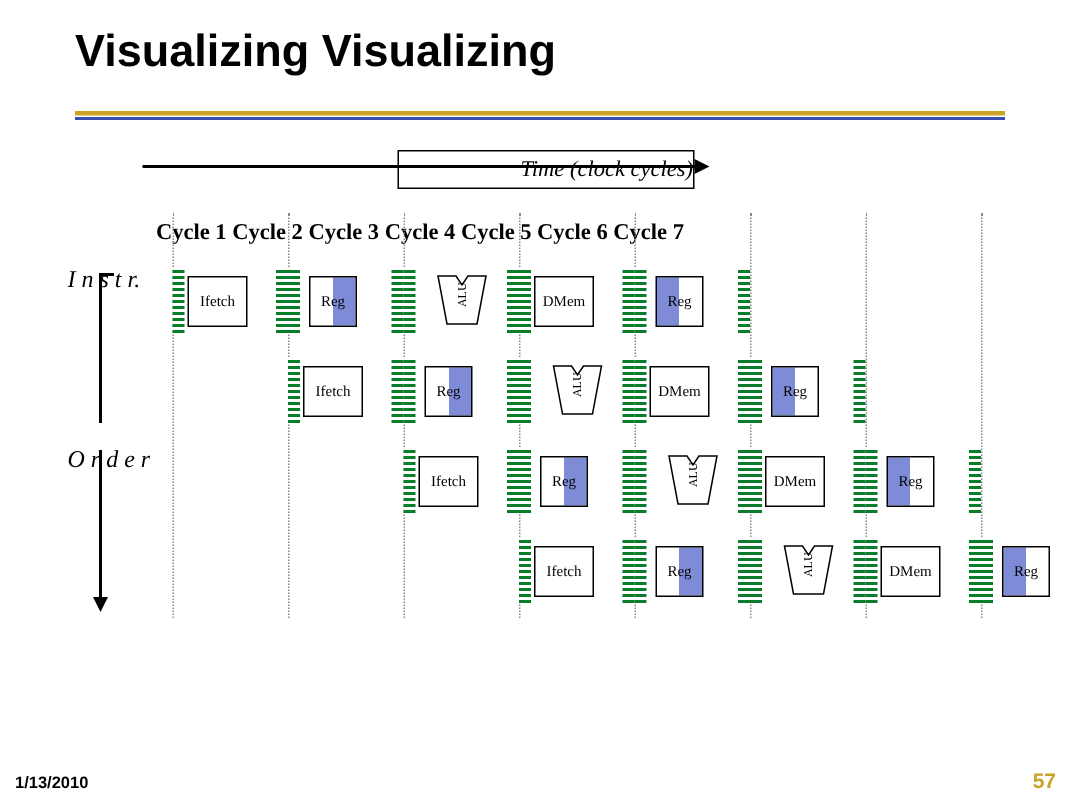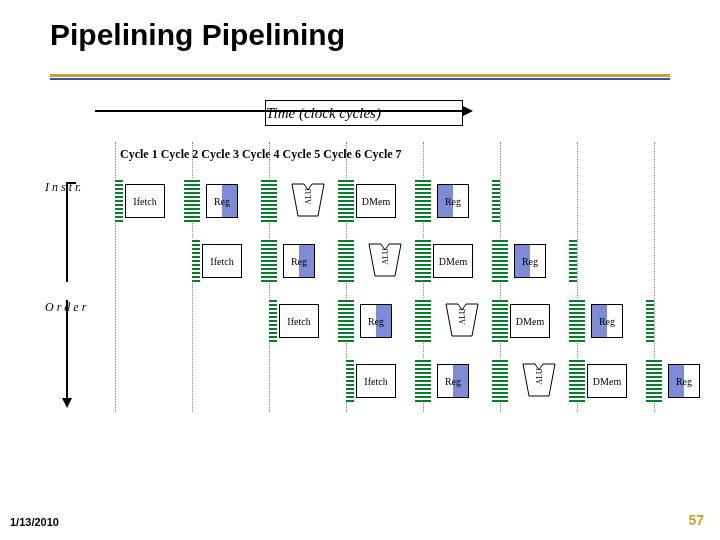--- a/index.html
+++ b/index.html
@@ -1,25 +1,25 @@
 <!DOCTYPE html>
 <html><head>
 <meta charset="utf-8">
 <style>
   html,body{margin:0;padding:0;width:720px;height:540px;background:#fff;font-family:Arial,Helvetica,sans-serif;overflow:hidden}
   .slide{position:relative;width:720px;height:540px}
   .title{position:absolute;left:50px;top:18px;font-size:30px;font-weight:bold;color:#000}
   .subtitle{position:absolute;left:50px;top:56px;font-size:14px;font-weight:bold;color:#000}
   .hr1{position:absolute;left:50px;top:74px;width:620px;height:3px;background:#c9a227}
   .hr2{position:absolute;left:50px;top:78px;width:620px;height:2px;background:#3a4fb0}
-  .timebox{position:absolute;left:265px;top:100px;width:196px;height:24px;border:1px solid #000;text-align:left;font-family:'Comic Sans MS',cursive;font-size:15px;font-style:italic;line-height:24px}
+  .timebox{position:absolute;left:265px;top:100px;width:196px;height:24px;border:1px solid #000;text-align:right;font-family:'Comic Sans MS',cursive;font-size:15px;font-style:italic;line-height:24px}
   .arrowbar{position:absolute;left:95px;top:110px;width:370px;height:2px;background:#000}
   .arrowhead{position:absolute;left:463px;top:106px;width:0;height:0;border-left:10px solid #000;border-top:5px solid transparent;border-bottom:5px solid transparent}
-  .cycles{position:absolute;left:120px;top:147px;font-family:'Comic Sans MS',cursive;font-weight:bold;font-size:12px;white-space:nowrap;letter-spacing:0}
-  .vlabel{position:absolute;left:45px;font-family:'Comic Sans MS',cursive;font-style:italic;font-size:12px;line-height:18px}
+  .cycles{position:absolute;left:104px;top:147px;font-family:'Comic Sans MS',cursive;font-weight:bold;font-size:15px;white-space:nowrap;letter-spacing:0}
+  .vlabel{position:absolute;left:45px;font-family:'Comic Sans MS',cursive;font-style:italic;font-size:16px;line-height:18px}
   .vbar{position:absolute;left:66px;width:2px;background:#000}
   .vtick{position:absolute;left:66px;width:10px;height:2px;background:#000}
   .varrow{position:absolute;left:62px;width:0;height:0;border-top:10px solid #000;border-left:5px solid transparent;border-right:5px solid transparent}
   .grid{position:absolute;left:115px;top:172px}
   .gv{position:absolute;top:-30px;width:1px;height:270px;border-left:1px dotted #888}
   .stage{position:absolute;height:44px}
   .hatch{position:absolute;top:0;width:8px;height:44px;
     background:repeating-linear-gradient(0deg,#0a7d2a 0,#0a7d2a 2px,#fff 2px,#fff 4px)}
   .sbox{position:absolute;top:6px;height:32px;border:1px solid #000;background:#fff;display:flex;align-items:center;justify-content:center;font-family:'Comic Sans MS',cursive;font-size:10px}
   .half{background:linear-gradient(90deg,#fff 0 50%,#7e8bd6 50% 100%)}
@@ -28,21 +28,21 @@
   .alu svg{width:36px;height:36px}
   .alutxt{position:absolute;width:36px;top:14px;text-align:center;font-family:'Comic Sans MS',cursive;font-size:8px;transform:rotate(-90deg)}
   .footL{position:absolute;left:10px;bottom:12px;font-size:11px;font-weight:bold}
   .footC{position:absolute;left:0;right:0;bottom:12px;text-align:center;font-size:11px;font-weight:bold}
   .footR{position:absolute;right:16px;bottom:12px;font-size:14px;font-weight:bold;color:#c9a227}
 </style>
 </head>
 <body>
 <div class="slide">
 
-<div class="title">Pipelining Pipelining</div>
+<div class="title">Visualizing Visualizing</div>
 <div class="hr1"></div>
 <div class="hr2"></div>
 
 <div class="arrowbar"></div>
 <div class="arrowhead"></div>
 <div class="timebox">Time (clock cycles)</div>
 
 <div class="cycles">Cycle 1  Cycle 2  Cycle 3  Cycle 4  Cycle 5  Cycle 6  Cycle 7</div>
 
 <div class="vlabel" style="top:178px">I

